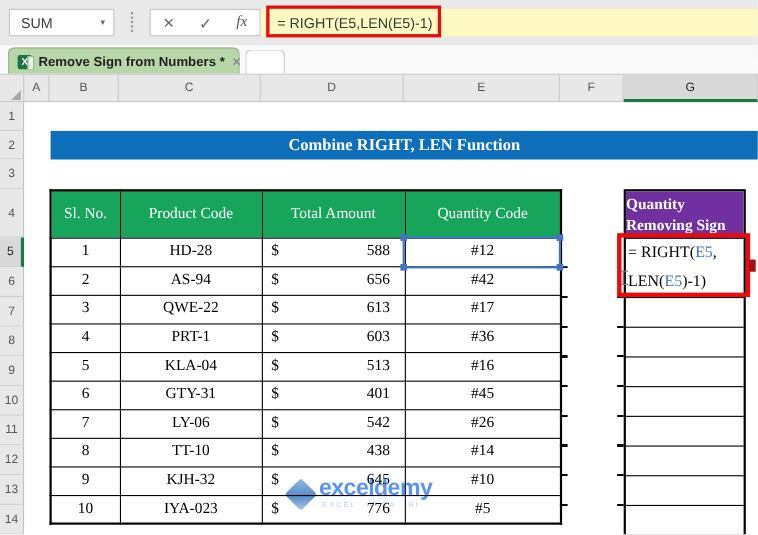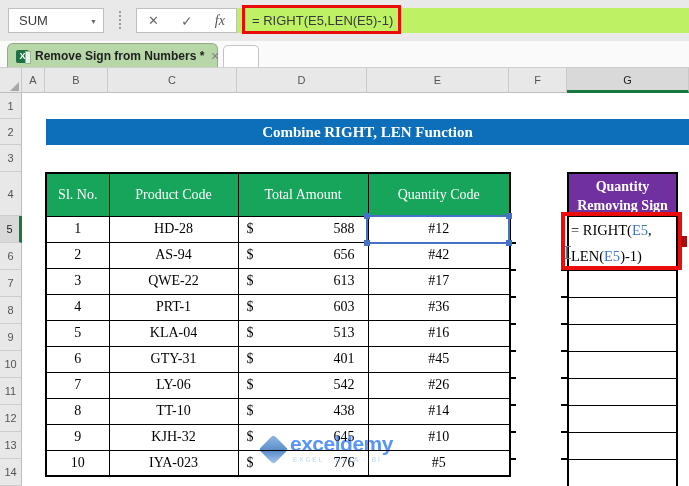--- a/index.html
+++ b/index.html
@@ -11,21 +11,21 @@
   
   .topbar{position:absolute;left:0;top:0;width:689px;height:52px;background:#e9e9e9;border-bottom:1px solid #d2d2d2;}
   .namebox{position:absolute;left:8px;top:8px;width:96px;height:25px;background:#fff;border:1px solid #bfbfbf;display:flex;align-items:center;}
   .namebox .nbval{padding-left:10px;font-size:13px;color:#3c3c3c;}
   .nbarrow{position:absolute;right:6px;top:9px;font-size:7px;color:#666;}
   .sepdots{position:absolute;left:119px;top:11px;height:18px;width:0;border-left:2px dotted #999;}
   .fbtns{position:absolute;left:136px;top:8px;width:101px;height:25px;background:#fff;border:1px solid #bfbfbf;display:flex;align-items:center;justify-content:space-around;color:#6a6a6a;}
   .icx{font-size:13px;}
   .icchk{font-size:14px;}
   .icfx{font-family:"Liberation Serif",serif;font-style:italic;font-size:14px;color:#555;}
-  .fbar{position:absolute;left:237px;top:8px;width:452px;height:25px;background:#bef264;display:flex;align-items:center;padding-left:15px;font-size:13px;color:#383838;}
+  .fbar{position:absolute;left:237px;top:8px;width:452px;height:25px;background:#fef9c3;display:flex;align-items:center;padding-left:15px;font-size:13px;color:#383838;}
   .redbox1{position:absolute;left:242px;top:5px;width:159px;height:29px;border:3px solid #ea0b0b;z-index:30;}
   
   .tabstrip{position:absolute;left:0;top:41px;width:689px;height:26px;background:#fafafa;}
   .tab-active{position:absolute;left:7px;top:2px;width:211px;height:24px;background:#b7d7a8;border:1px solid #94ab86;border-bottom:none;border-radius:6px 6px 0 0;display:flex;align-items:center;gap:6px;padding:12px 8px;}
   .tabtitle{font-size:12px;font-weight:bold;color:#1f1f1f;white-space:nowrap;}
   .tabclose{font-size:11px;color:#808080;margin-left:auto;}
   .xlicon{width:13px;height:13px;background:#1e7145;border-radius:2px;position:relative;flex:0 0 13px;}
   .xlicon::before{content:"X";position:absolute;left:0;top:0;width:13px;height:13px;color:#fff;font-size:9px;font-weight:bold;text-align:center;line-height:13px;}
   .xlicon::after{content:"";position:absolute;right:-2px;top:1px;width:4px;height:11px;background:#e8f2e8;border:1px solid #9ab88f;}
   .tab-new{position:absolute;left:223px;top:4px;width:36px;height:22px;background:#fff;border:1px solid #c4c4c4;border-bottom:none;border-radius:5px 5px 0 0;}
@@ -55,21 +55,21 @@
   table.main td{height:26px;}
   .amtwrap{display:flex;justify-content:space-between;align-items:center;padding:0 13px 0 8px;}
   td.e5fill{background:#dbe5f4;}
   
   .e5overlay{position:absolute;left:366px;top:215px;width:144px;height:29px;border:2px solid #4472c4;z-index:4;}
   .hdl{position:absolute;width:6px;height:6px;background:#4472c4;}
   .hdl.tl{left:-4px;top:-4px;} .hdl.tr{right:-4px;top:-4px;}
   .hdl.bl{left:-4px;bottom:-4px;} .hdl.br{right:-4px;bottom:-4px;}
   
   .gcol{position:absolute;left:567px;top:172px;width:111px;border:2px solid #000;z-index:2;background:transparent;}
-  .ghdr{height:43px;background:#7030a0;color:#fff;font-family:"Liberation Serif",serif;font-weight:bold;font-size:14px;text-align:center;line-height:19px;padding-top:3px;border-bottom:1px solid #000;}
+  .ghdr{height:43px;background:#7030a0;color:#fff;font-family:"Liberation Serif",serif;font-weight:bold;font-size:14px;text-align:left;line-height:19px;padding-top:3px;border-bottom:1px solid #000;}
   .gformula{height:53px;font-family:"Liberation Serif",serif;font-size:14.5px;line-height:26px;text-align:left;padding-left:2px;color:#000;}
   .gformula .ref{color:#4472c4;}
   .gcell{height:27px;border-top:1px solid #000;}
   
   .stubL{position:absolute;left:509px;top:242px;width:7px;height:219px;background:repeating-linear-gradient(to bottom,#000 0 2px,transparent 2px 27px);z-index:2;}
   .stubR{position:absolute;left:561px;top:269px;width:6px;height:192px;background:repeating-linear-gradient(to bottom,#000 0 2px,transparent 2px 27px);z-index:2;}
   
   .redbox2{position:absolute;left:561px;top:212px;width:121px;height:58px;border:4px solid #ea0b0b;z-index:30;}
   .redtick{position:absolute;left:681px;top:236px;width:6px;height:11px;background:#a50f0f;z-index:31;}
   

